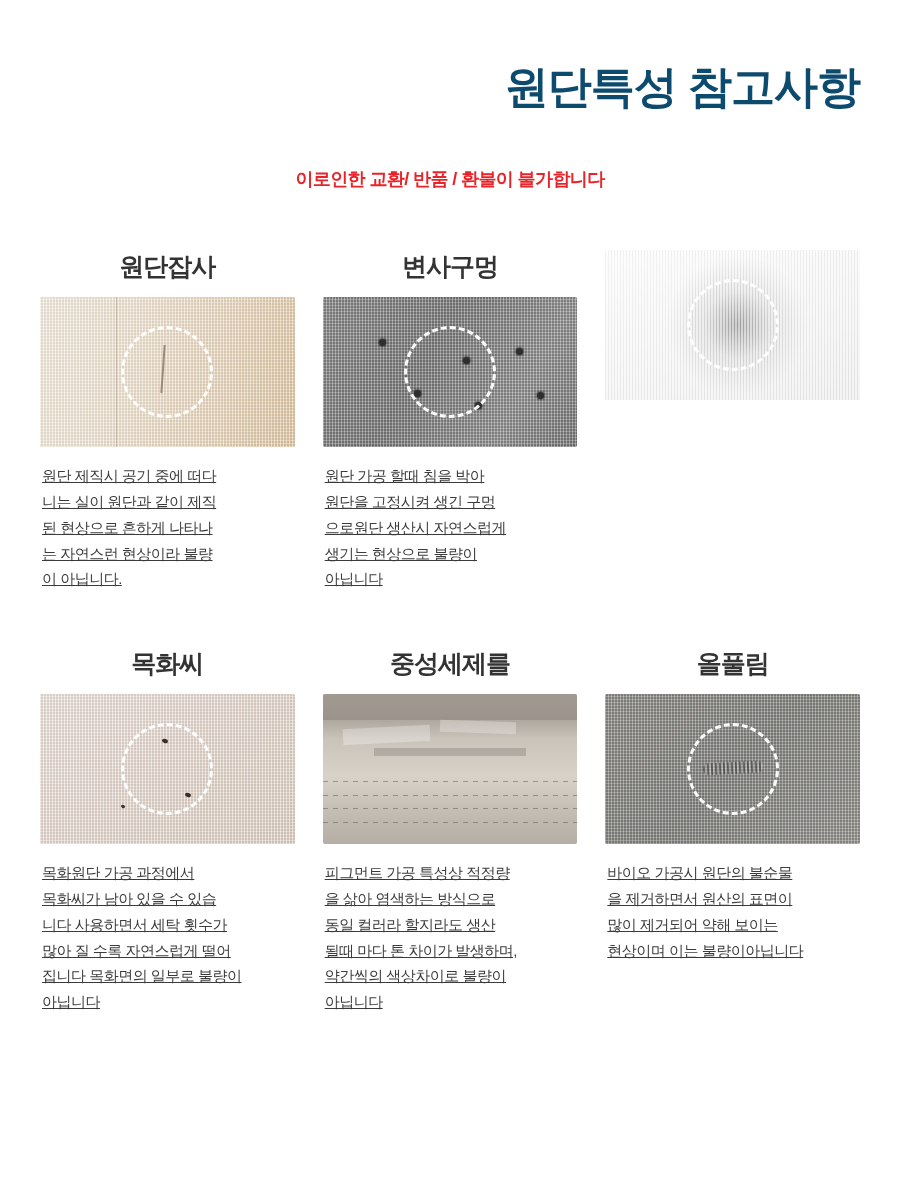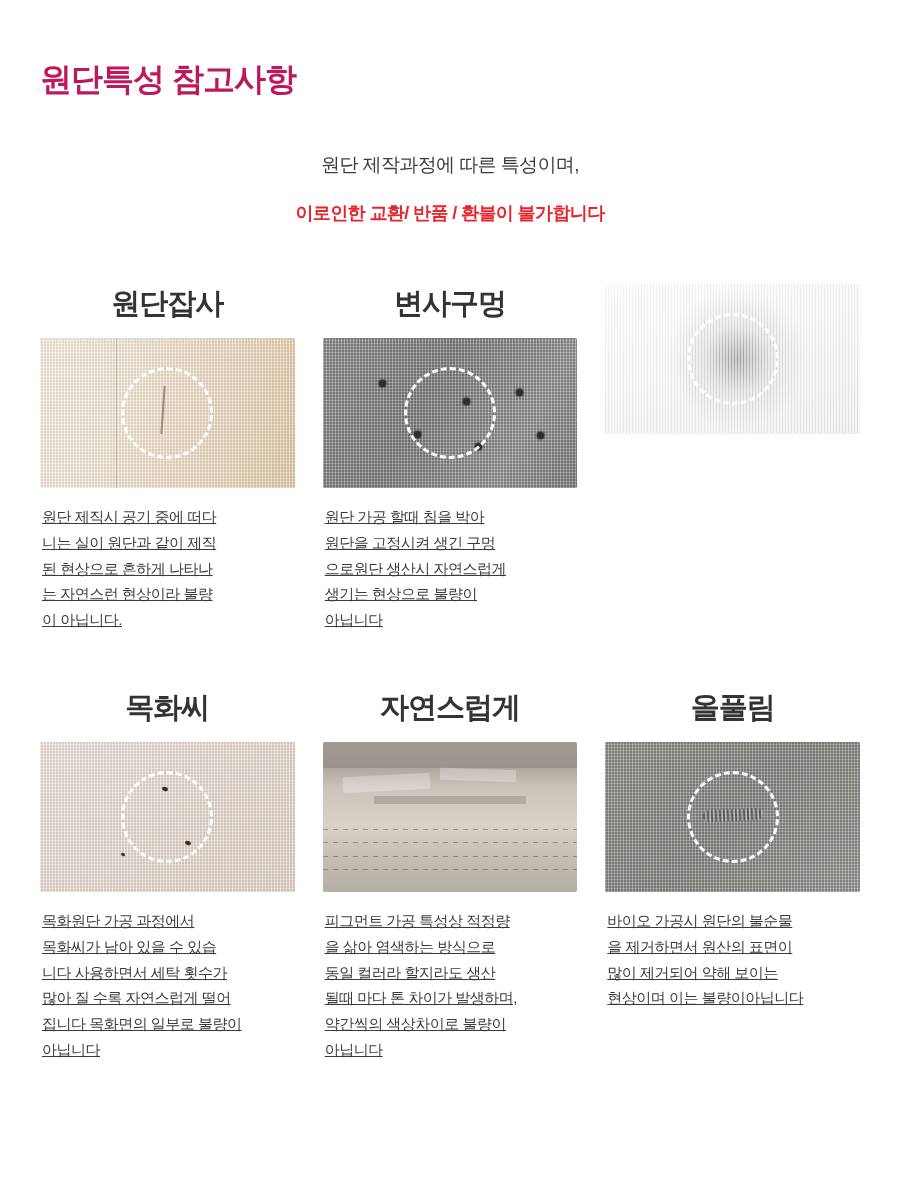--- a/index.html
+++ b/index.html
@@ -18,25 +18,25 @@
   .page {
     position: relative;
     width: 900px;
     min-height: 1197px;
     box-sizing: border-box;
     padding: 0 40px;
   }
 
   
   .page-title {
-    text-align: left;
-    font-size: 32px;
+    text-align: right;
+    font-size: 44px;
     font-weight: bold;
     letter-spacing: -1px;
-    color: #be185d;
+    color: #0c4a6e;
     padding-top: 58px;
     margin: 0;
   }
   .intro {
     text-align: center;
     margin-top: 48px;
     line-height: 1.62;
   }
   .intro-line {
     font-size: 19px;
@@ -65,21 +65,21 @@
     row-gap: 40px;
   }
   .card {
     display: flex;
     flex-direction: column;
     align-items: flex-start;
   }
   .card-title {
     width: 100%;
     text-align: center;
-    font-size: 29px;
+    font-size: 25px;
     font-weight: bold;
     color: #333333;
     letter-spacing: -1px;
     margin: 0 0 14px 0;
   }
   .photo {
     position: relative;
     width: 100%;
     height: 150px;
     overflow: hidden;
@@ -213,21 +213,20 @@
   }
 </style>
 </head>
 <body>
 
 <div class="page">
 
   <h1 class="page-title">원단특성 참고사항</h1>
 
   <div class="intro">
-    <span class="intro-line">원단 제작과정에 따른 특성이며,</span>
     <span class="intro-warning">이로인한 교환/ 반품 / 환불이 불가합니다</span>
   </div>
 
   <div class="grid">
 
     <div class="card">
       <h2 class="card-title">원단잡사</h2>
       <div class="photo">
         <div class="weave tex-scrap">
           <div class="flaw2"></div>
@@ -281,21 +280,21 @@
       </div>
       <p class="card-desc">목화원단 가공 과정에서
 목화씨가 남아 있을 수 있습
 니다 사용하면서 세탁 횟수가
 많아 질 수록 자연스럽게 떨어
 집니다 목화면의 일부로 불량이
 아닙니다</p>
     </div>
 
     <div class="card">
-      <h2 class="card-title">자연스럽게</h2>
+      <h2 class="card-title">중성세제를</h2>
       <div class="photo">
         <div class="weave tex-pigment">
           <div class="shade" style="left:0;top:0;width:100%;height:26px;"></div>
           <div class="fold" style="left:8%;top:22%;width:34%;height:16px;transform:rotate(-3deg);"></div>
           <div class="fold" style="left:46%;top:18%;width:30%;height:12px;transform:rotate(2deg);"></div>
           <div class="shade" style="left:20%;top:36%;width:60%;height:8px;"></div>
           <div class="stitch" style="top:58%;"></div>
           <div class="stitch" style="top:67%;"></div>
           <div class="stitch" style="top:76%;"></div>
           <div class="stitch" style="top:85%;"></div>

